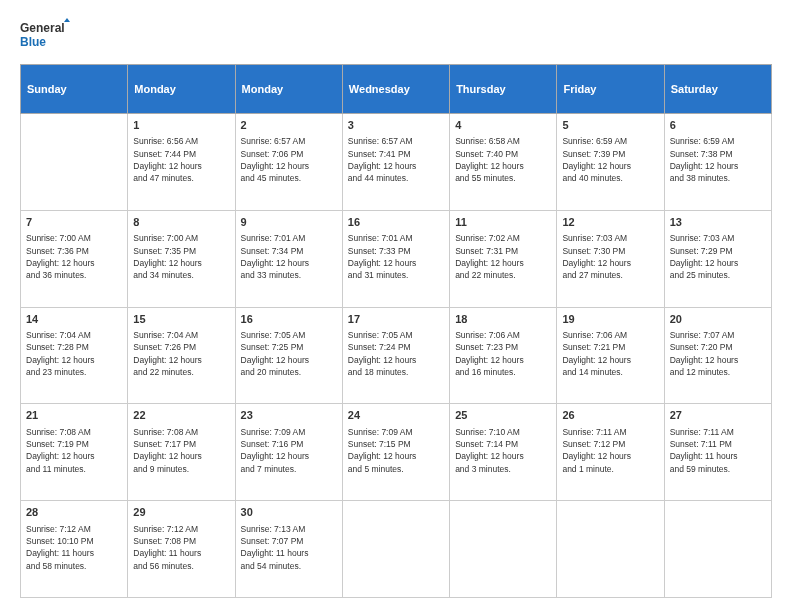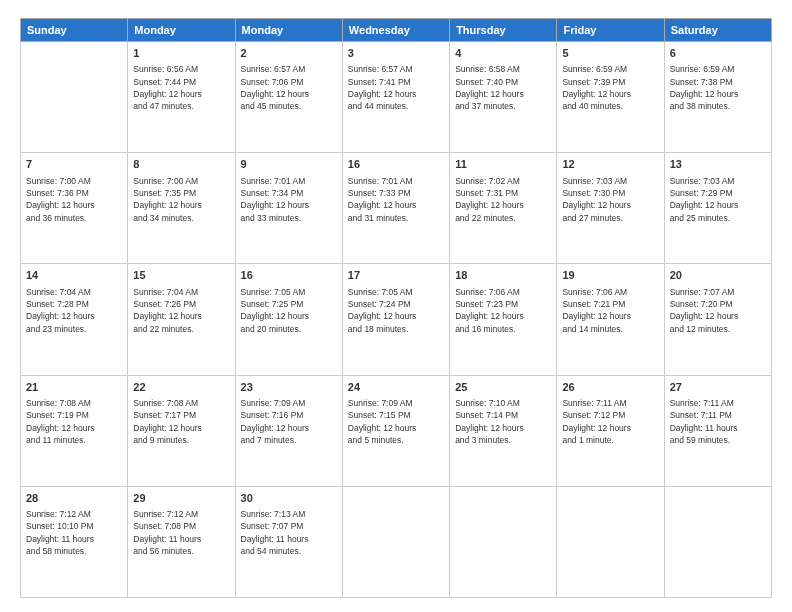--- a/index.html
+++ b/index.html
@@ -46,21 +46,21 @@
       border-collapse: collapse;
       flex: 1;
       table-layout: fixed;
     }
     thead tr th {
       background-color: #2874c8;
       color: #fff;
       font-size: 11px;
       font-weight: bold;
       text-align: left;
-      padding: 5px 6px;
+      padding: 18px 6px;
       border: 1px solid #aaa;
     }
     tbody tr td {
       border: 1px solid #ccc;
       vertical-align: top;
       padding: 4px 5px;
       font-size: 9px;
       color: #333;
       line-height: 1.4;
       background: #fff;
@@ -83,20 +83,33 @@
       background: #f9f9f9;
     }
     tbody tr:nth-child(odd) td {
       background: #fff;
     }
   </style>
 </head>
 <body>
 
 <div class="page">
+  <div class="header">
+    <div class="logo">
+  <svg width="50" height="36" viewBox="0 0 50 36">
+    <text x="0" y="14" font-size="12" font-weight="bold" fill="#333" font-family="Arial">General</text>
+    <text x="0" y="28" font-size="12" font-weight="bold" fill="#1a6eb5" font-family="Arial">Blue</text>
+    <polygon points="44,4 50,4 47,0" fill="#1a6eb5"></polygon>
+  </svg>
+</div>
+    <div class="title-block">
+      <div class="month-title"></div>
+      <div class="location"></div>
+    </div>
+  </div>
 
   <table>
     <thead>
       <tr id="header-row">
       <th>Sunday</th>
           <th>Monday</th>
           <th>Monday</th>
           <th>Wednesday</th>
           <th>Thursday</th>
           <th>Friday</th>
@@ -132,21 +145,21 @@
               <div class="cell-text">Daylight: 12 hours</div>
               <div class="cell-text">and 44 minutes.</div>
             </div>
           </td>
           <td>
             <div class="cell-inner">
               <div class="day-number">4</div>
               <div class="cell-text">Sunrise: 6:58 AM</div>
               <div class="cell-text">Sunset: 7:40 PM</div>
               <div class="cell-text">Daylight: 12 hours</div>
-              <div class="cell-text">and 37 minutes.</div>
+              <div class="cell-text">and 55 minutes.</div>
             </div>
           </td>
           <td>
             <div class="cell-inner">
               <div class="day-number">5</div>
               <div class="cell-text">Sunrise: 6:59 AM</div>
               <div class="cell-text">Sunset: 7:39 PM</div>
               <div class="cell-text">Daylight: 12 hours</div>
               <div class="cell-text">and 40 minutes.</div>
             </div>

